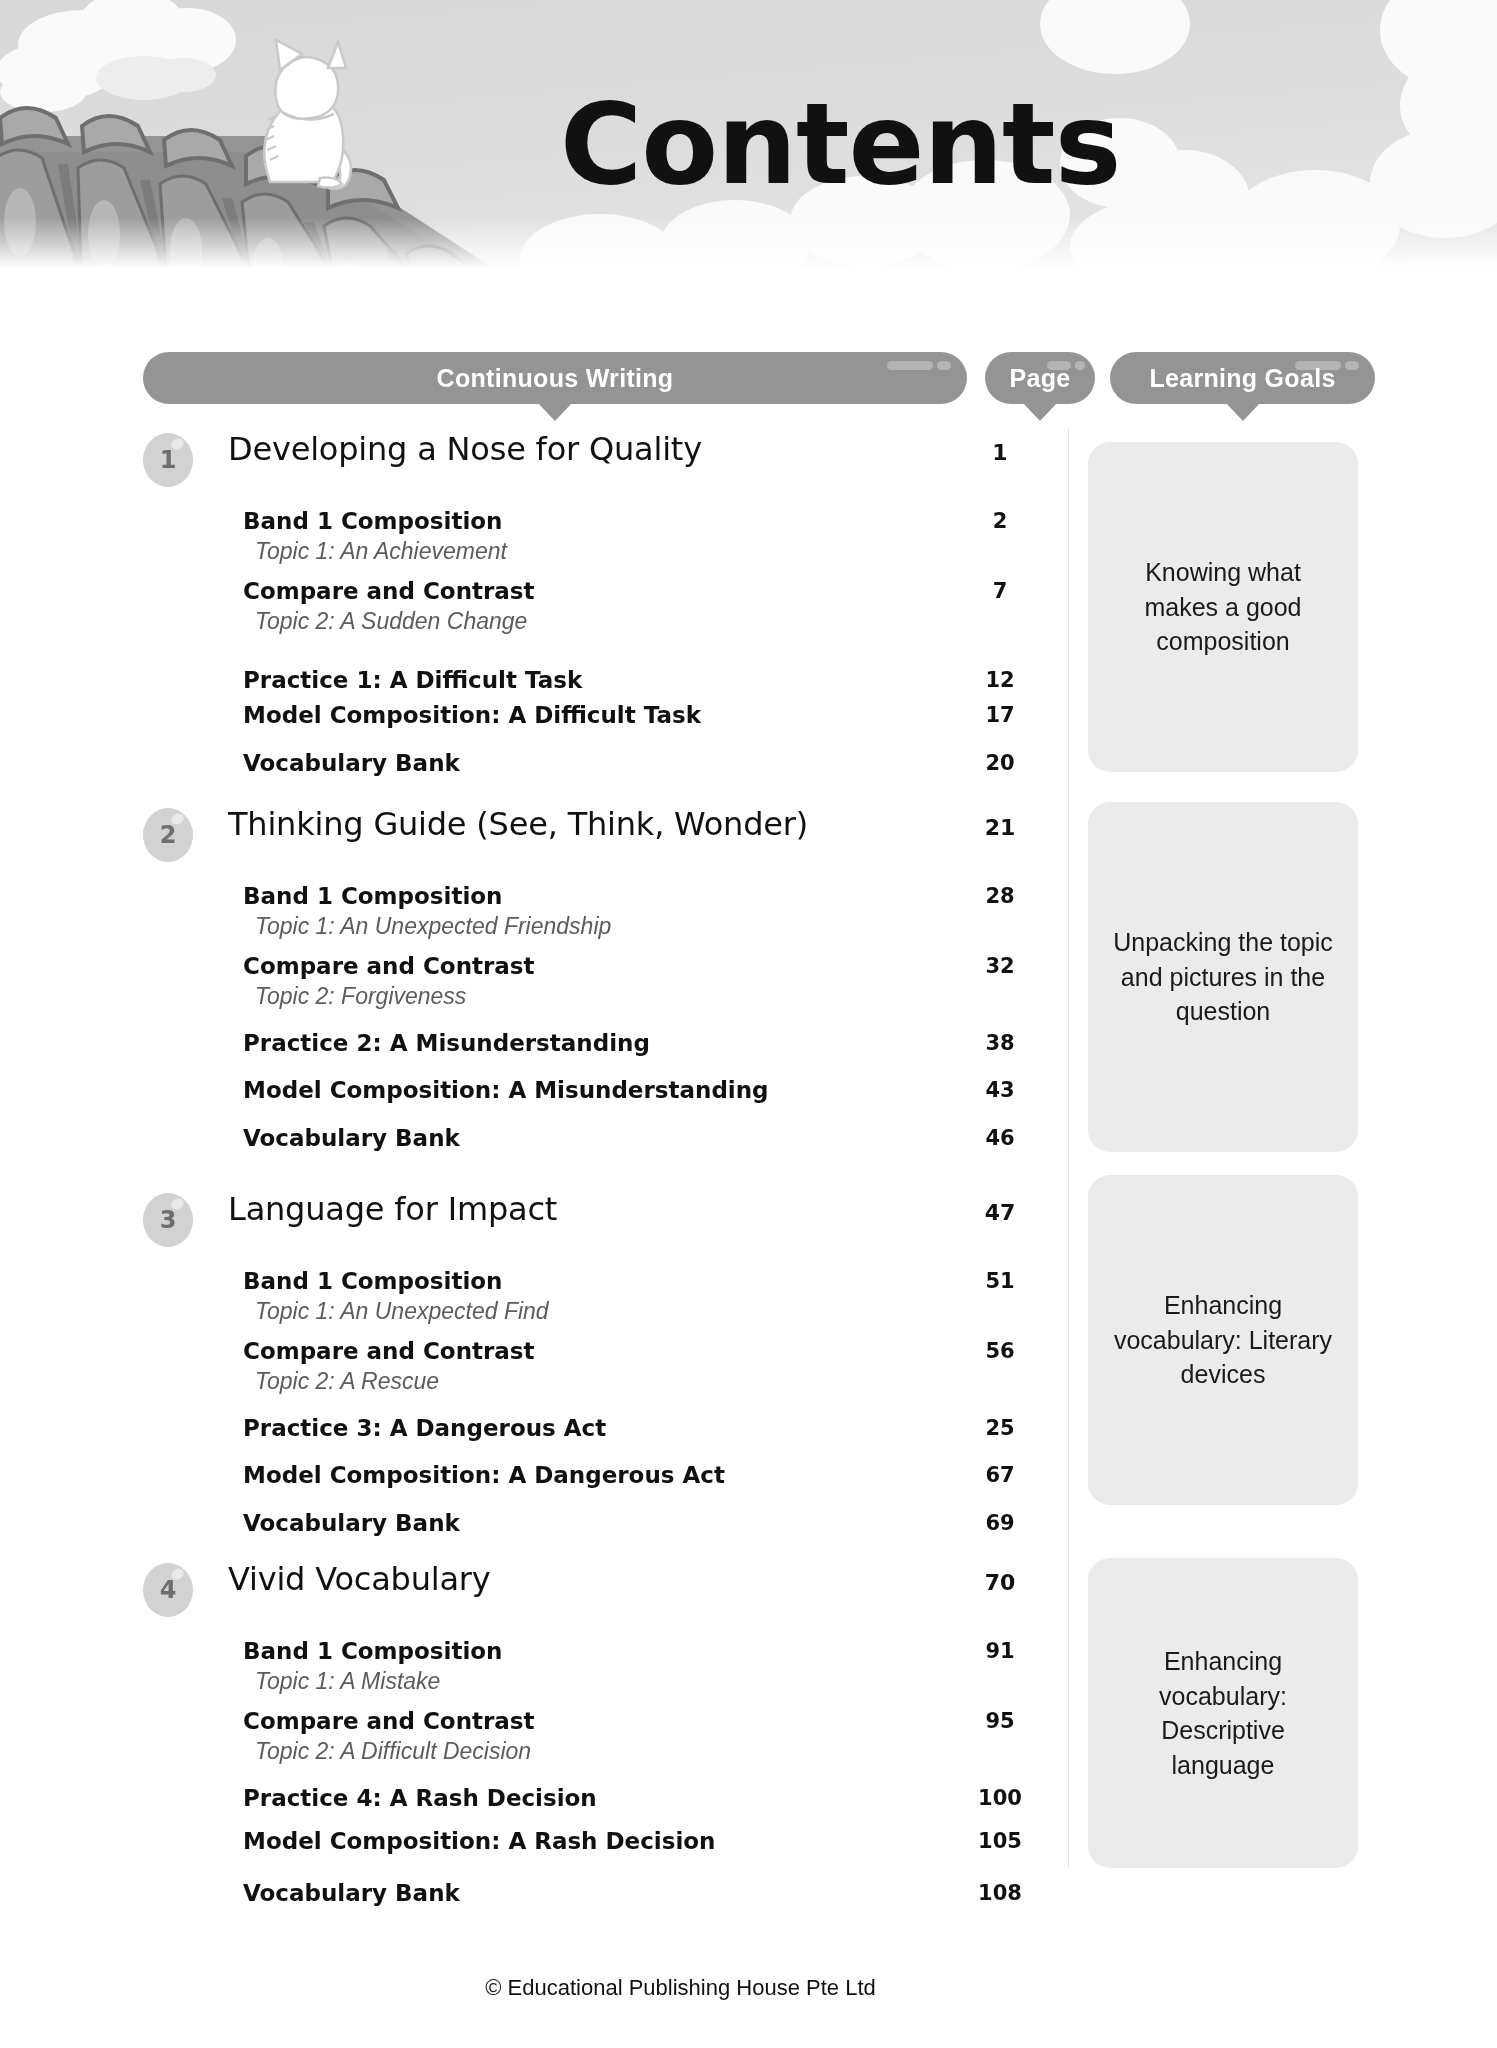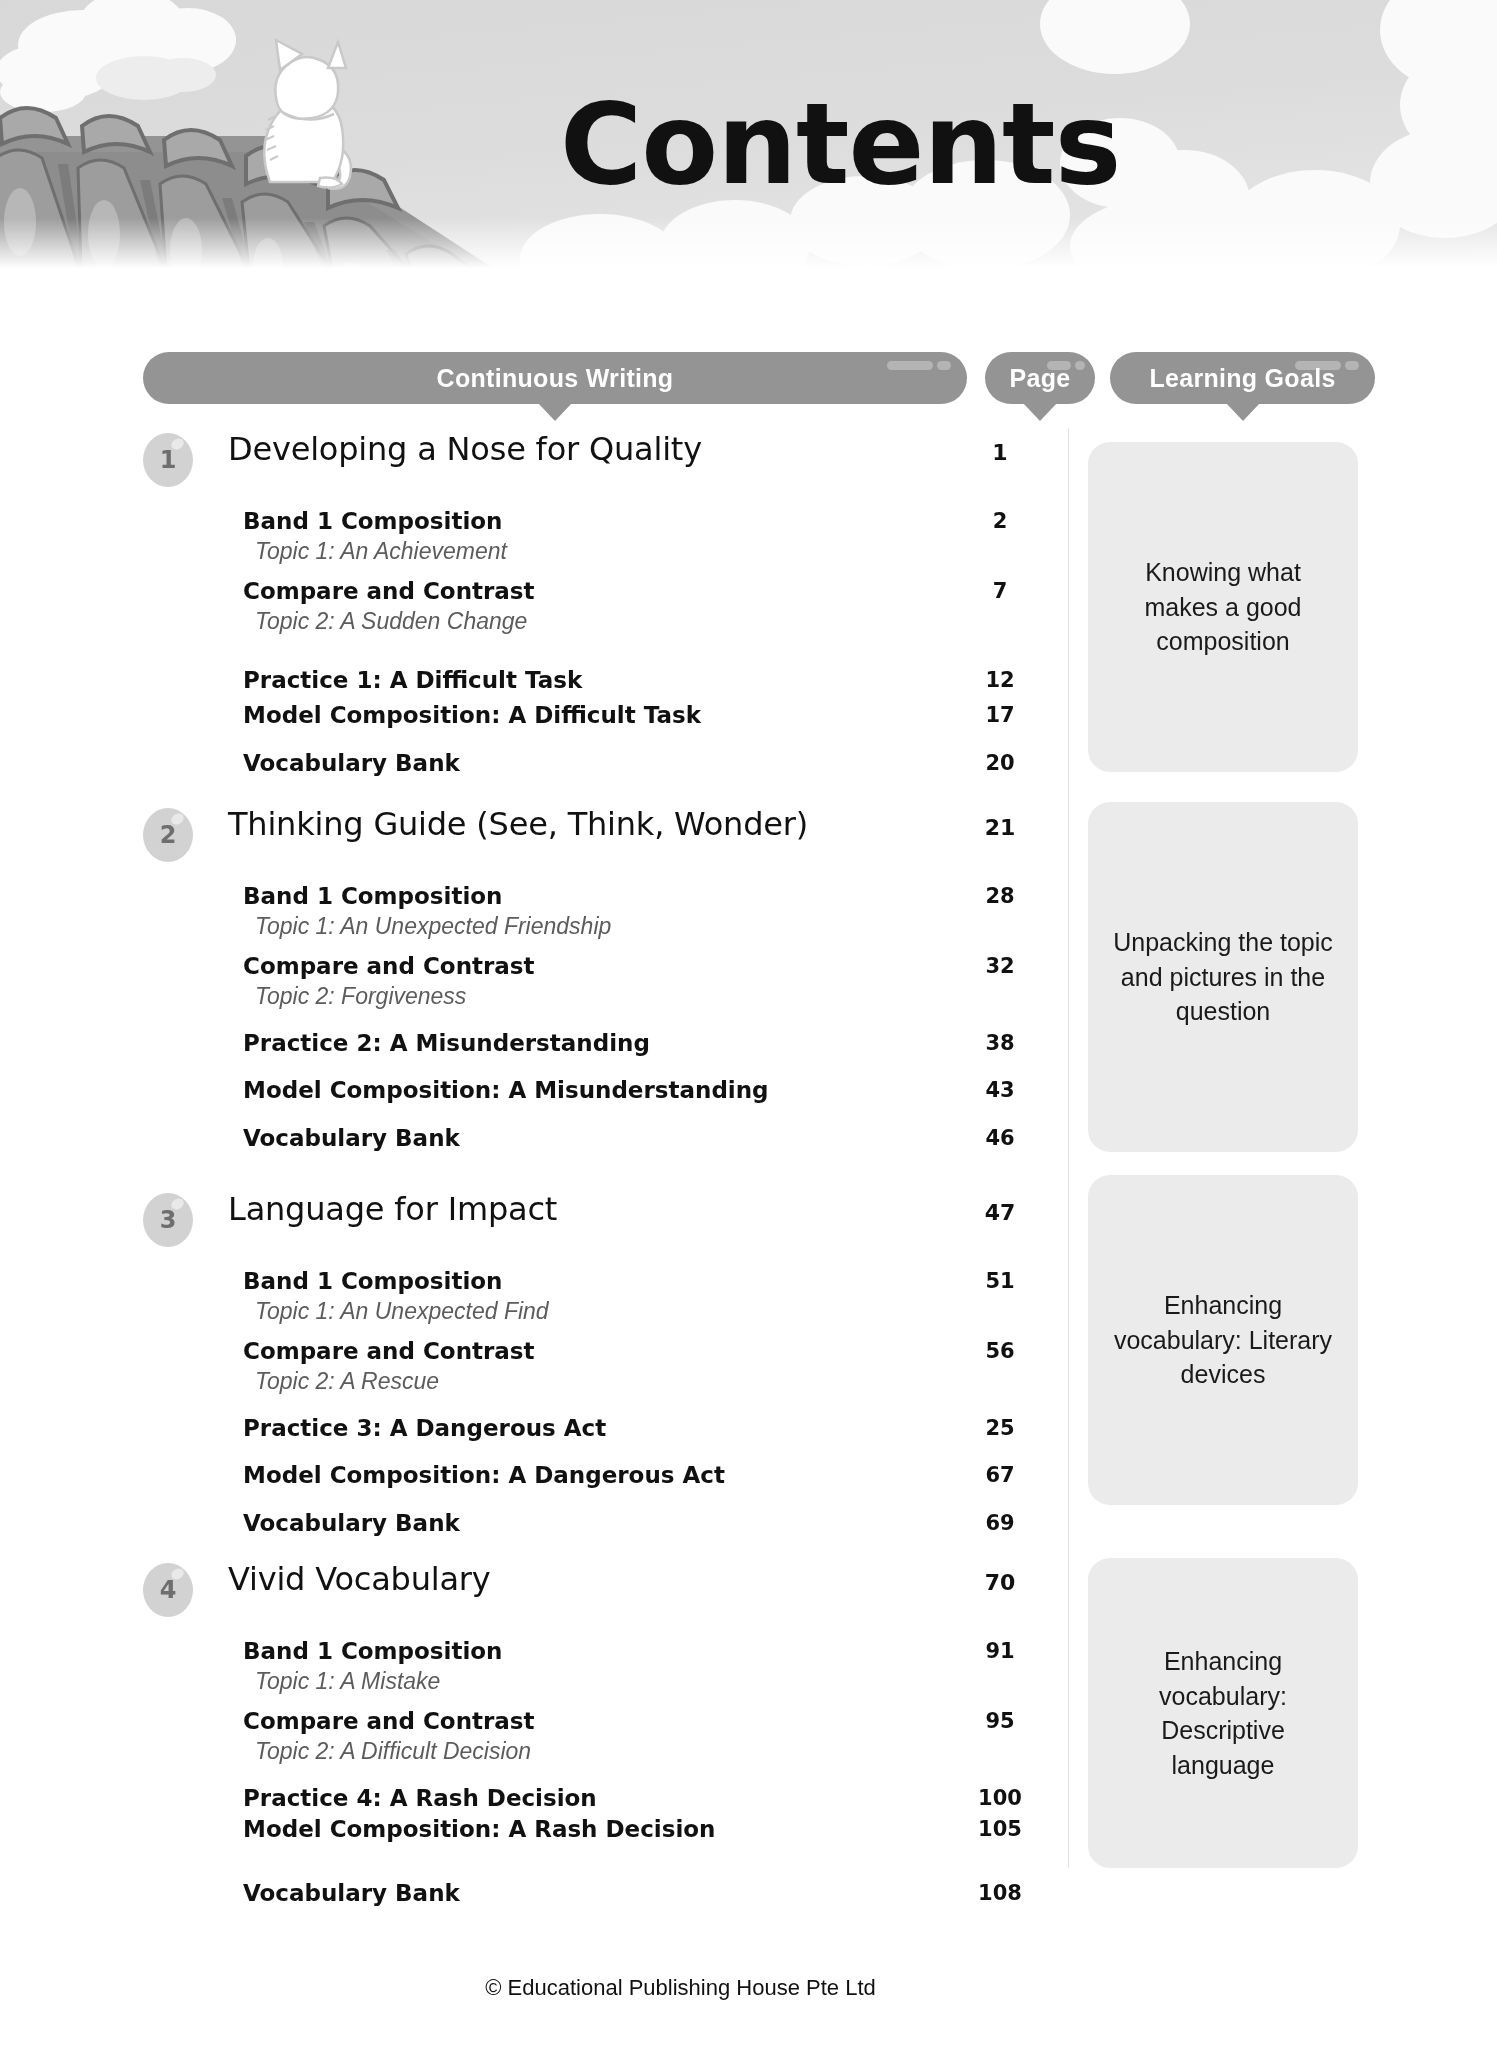--- a/index.html
+++ b/index.html
@@ -375,21 +375,21 @@
   </div>
   <div class="entry" style="position:absolute; top:148px; left:0; width:1060px; height:62px;">
     <div class="entry-label">Compare and Contrast</div>
     <div class="entry-sub">Topic 2: A Difficult Decision</div>
     <div class="entry-page">95</div>
   </div>
   <div class="entry" style="position:absolute; top:225px; left:0; width:1060px; height:36px;">
     <div class="entry-label">Practice 4: A Rash Decision</div>
     <div class="entry-page">100</div>
   </div>
-  <div class="entry" style="position:absolute; top:256px; left:0; width:1060px; height:36px;padding-left:19px;">
+  <div class="entry" style="position:absolute; top:268px; left:0; width:1060px; height:36px;padding-left:19px;">
     <div class="entry-label">Model Composition: A Rash Decision</div>
     <div class="entry-page">105</div>
   </div>
   <div class="entry" style="position:absolute; top:320px; left:0; width:1060px; height:36px;">
     <div class="entry-label">Vocabulary Bank</div>
     <div class="entry-page">108</div>
   </div>
 </div>
 
 <div class="goal-box" style="top:1558px; height:310px;">

